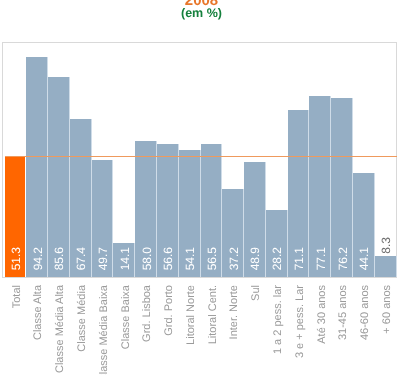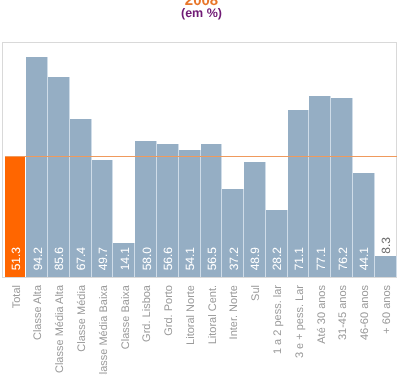--- a/index.html
+++ b/index.html
@@ -8,21 +8,21 @@
     width:403px;height:375px;overflow:hidden;background:#ffffff;
     font-family:"Liberation Sans",sans-serif;
     -webkit-font-smoothing:antialiased;
     text-rendering:geometricPrecision;
   }
   #page{position:relative;width:403px;height:375px;overflow:hidden;}
 
   
   .title-block{position:absolute;left:0;top:-6px;width:403px;text-align:center;}
   .title-year{font-size:15px;font-weight:bold;color:#e8762a;line-height:14px;}
-  .title-unit{font-size:12.5px;font-weight:bold;color:#701a75;line-height:14px;margin-top:-2px;}
+  .title-unit{font-size:12.5px;font-weight:bold;color:#15803d;line-height:14px;margin-top:-2px;}
 
   
   .frame{position:absolute;left:2px;top:42px;width:395px;height:236px;
          border:1px solid #d9d9d9;box-sizing:border-box;background:#fff;}
 
   
   .plot{position:absolute;left:4.6px;top:43px;width:392px;height:234px;}
   .bar{position:absolute;bottom:0;box-sizing:border-box;background:#95aec4;
        border-right:1px solid #cfdce8;}
   .bar.hl{background:#ff6600;border-right:1px solid #ffffff;}

